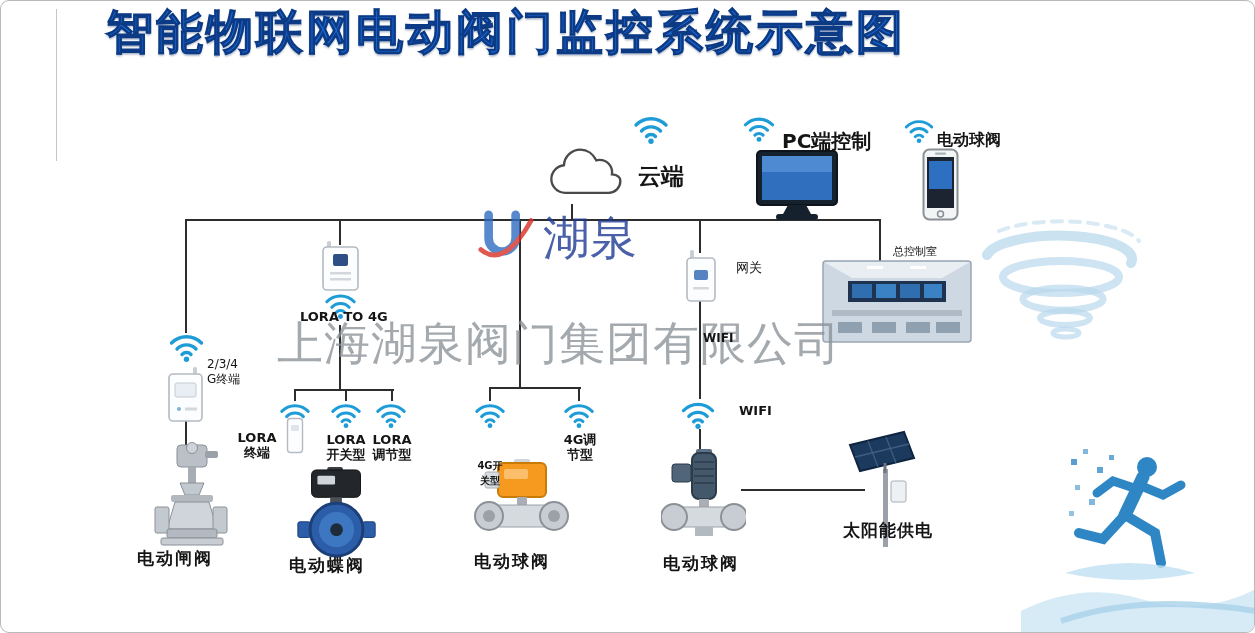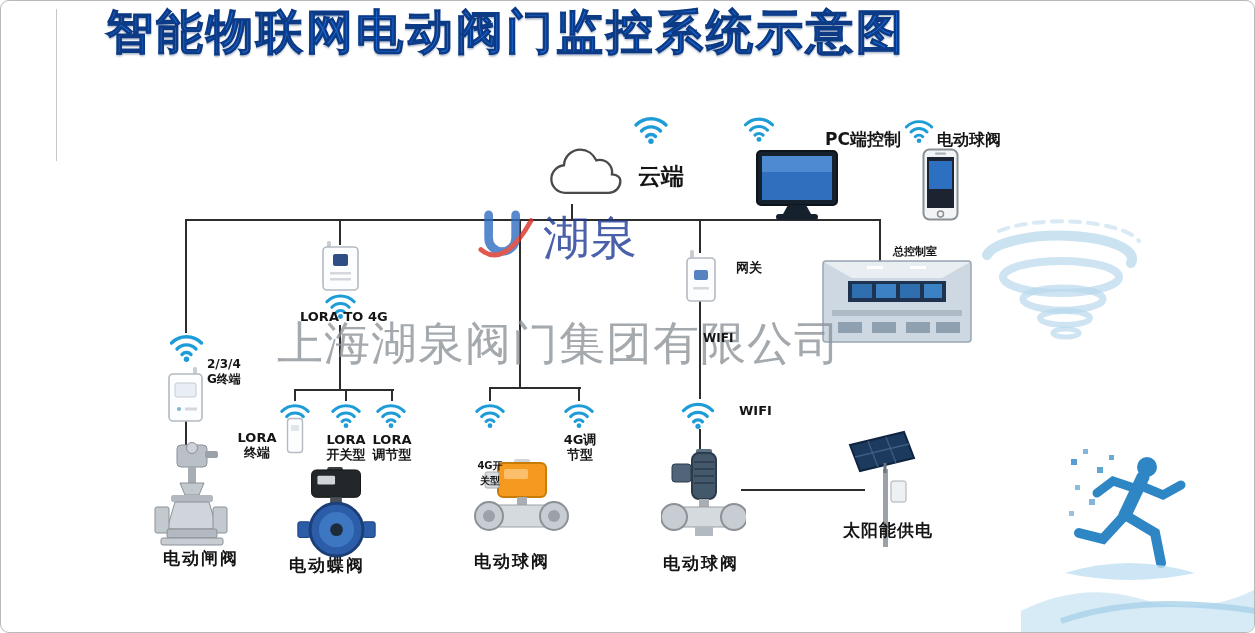--- a/index.html
+++ b/index.html
@@ -2,21 +2,21 @@
 <html style="--title-blue: #1b6ad8; --wifi-blue: #1e9cd7; --line-dark: #2d2d2d; --actuator-orange: #f59a1e; --disc-blue: #2b5da8; --watermark-gray: #8b9298; --logo-navy: #1d3a95; --decor-blue: #2e86c5;"><head>
 <meta charset="utf-8">
 <style>
   * { margin:0; padding:0; box-sizing:border-box; }
   html,body { width:1255px; height:633px; background:#fff;
     font-family:"DejaVu Sans","Liberation Sans",sans-serif; overflow:hidden; }
   .stage { position:relative; width:1255px; height:633px; background:#fff;
     border:1px solid #b9b9b9; border-radius:9px; overflow:hidden; }
   .abs { position:absolute; }
   .ln { position:absolute; background:var(--line-dark,#2d2d2d); z-index:2; }
-  .lbl { position:absolute; color:#151515; z-index:6; white-space:nowrap;font-weight:bold; }
+  .lbl { position:absolute; color:#151515; z-index:6; white-space:nowrap; }
   .b { font-weight:bold; }
   .ctr { text-align:center; }
   .dev { position:absolute; z-index:3; }
   .deco { position:absolute; z-index:1; }
   .title { left:190px; top:30px; width:1010px; text-align:center;
     font-size:47px; font-weight:bold; letter-spacing:3px;
     color:var(--title-blue,#1b6ad8); -webkit-text-stroke:1px #0c3a85;
     text-shadow:0 2px 2px rgba(10,40,90,.35); z-index:6; }
   .wm-company { position:absolute; left:276px; top:312px; font-size:46px;
     letter-spacing:1px; color:var(--watermark-gray,#8b9298); opacity:.78;
@@ -241,21 +241,21 @@
       <use href="#wifi"></use>
     </svg>
   <svg class="dev" style="left:540px;top:139px;width:90px;height:66px;">
       <use href="#cloud"></use>
     </svg>
   <div class="lbl b" style="left:637px;top:160px;font-size:23px;">云端</div>
 
   <svg class="dev" style="left:740px;top:111px;width:36px;height:31px;">
       <use href="#wifi"></use>
     </svg>
-  <div class="lbl b" style="left:824px;top:127px;font-size:17px;">PC端控制</div>
+  <div class="lbl b" style="left:781px;top:127px;font-size:20px;">PC端控制</div>
   <svg class="dev" style="left:754px;top:148px;width:84px;height:74px;">
       <use href="#monitor"></use>
     </svg>
 
   <svg class="dev" style="left:901px;top:114px;width:34px;height:29px;">
       <use href="#wifi"></use>
     </svg>
   <div class="lbl b" style="left:936px;top:129px;font-size:16px;">电动球阀</div>
   <svg class="dev" style="left:921px;top:147px;width:37px;height:73px;">
       <use href="#phone"></use>
@@ -331,21 +331,21 @@
     <div>关型</div>
   </div>
   <div class="lbl b ctr" style="left:553px;top:431px;width:52px;font-size:13px;line-height:15px;">
     <div>4G调</div>
     <div>节型</div>
   </div>
 
   <svg class="dev" style="left:146px;top:440px;width:88px;height:106px;">
       <use href="#gatevalve"></use>
     </svg>
-  <div class="lbl b" style="left:162px;top:546px;font-size:17px;letter-spacing:2px;">电动闸阀</div>
+  <div class="lbl b" style="left:136px;top:546px;font-size:17px;letter-spacing:2px;">电动闸阀</div>
 
   <svg class="dev" style="left:296px;top:466px;width:80px;height:92px;">
       <use href="#butterflyvalve"></use>
     </svg>
   <div class="lbl b" style="left:288px;top:553px;font-size:17px;letter-spacing:2px;">电动蝶阀</div>
 
   <svg class="dev" style="left:473px;top:458px;width:95px;height:90px;">
       <use href="#ballvalveorange"></use>
     </svg>
   <div class="lbl b" style="left:473px;top:549px;font-size:17px;letter-spacing:2px;">电动球阀</div>

